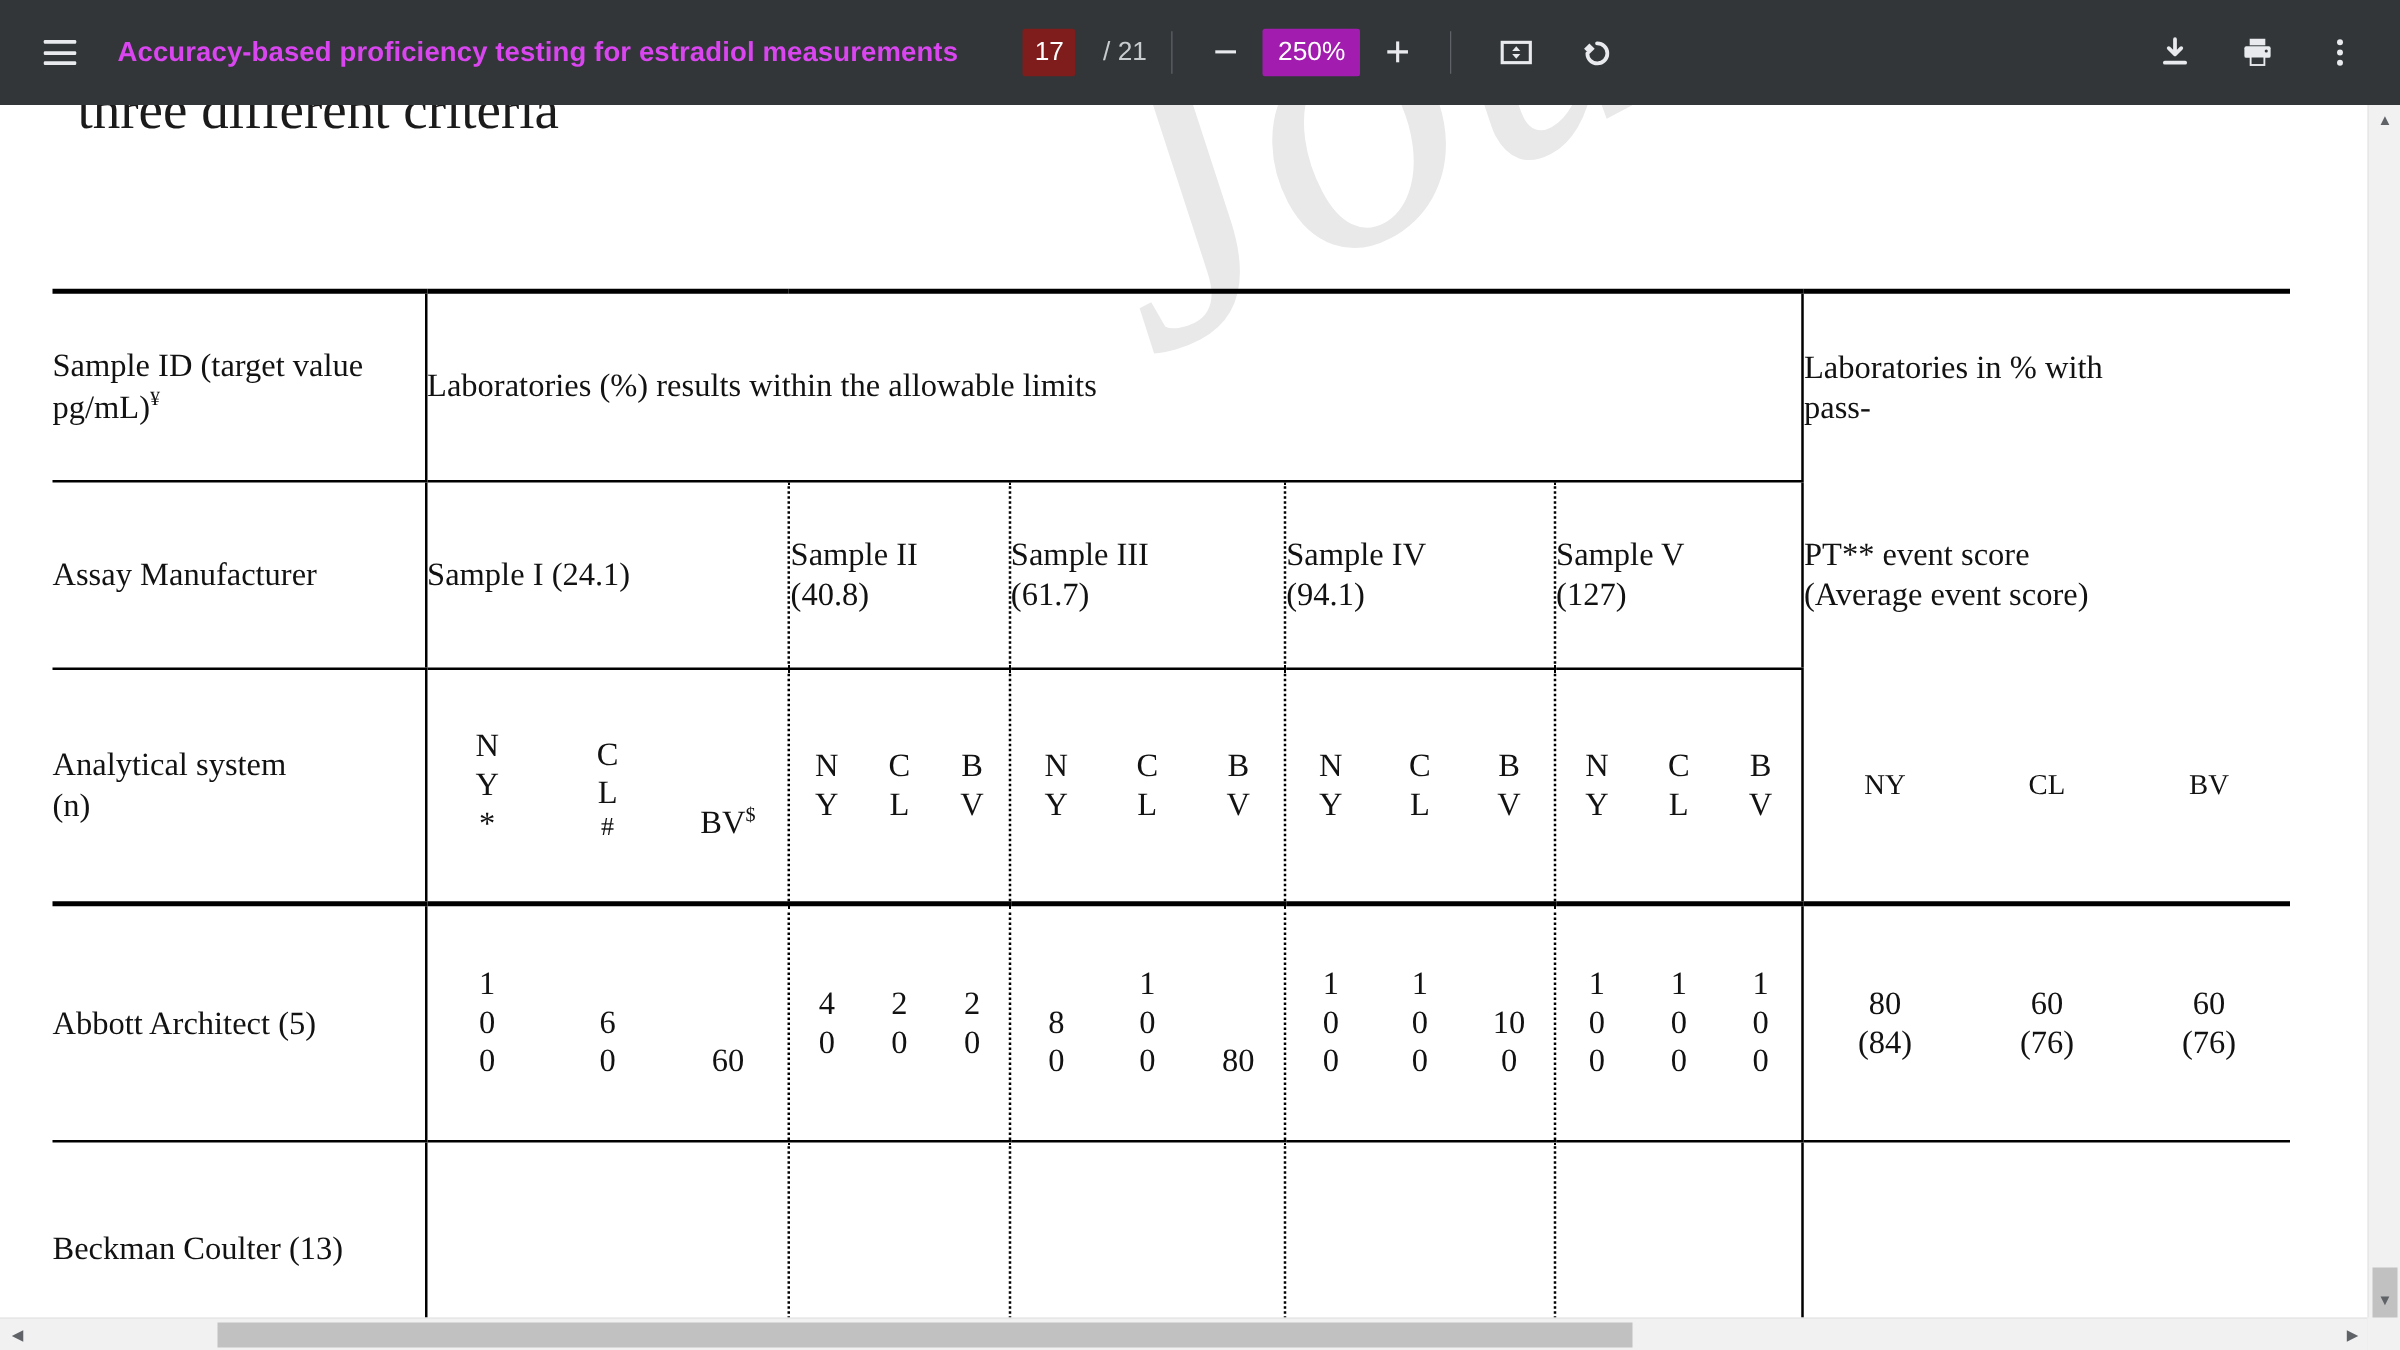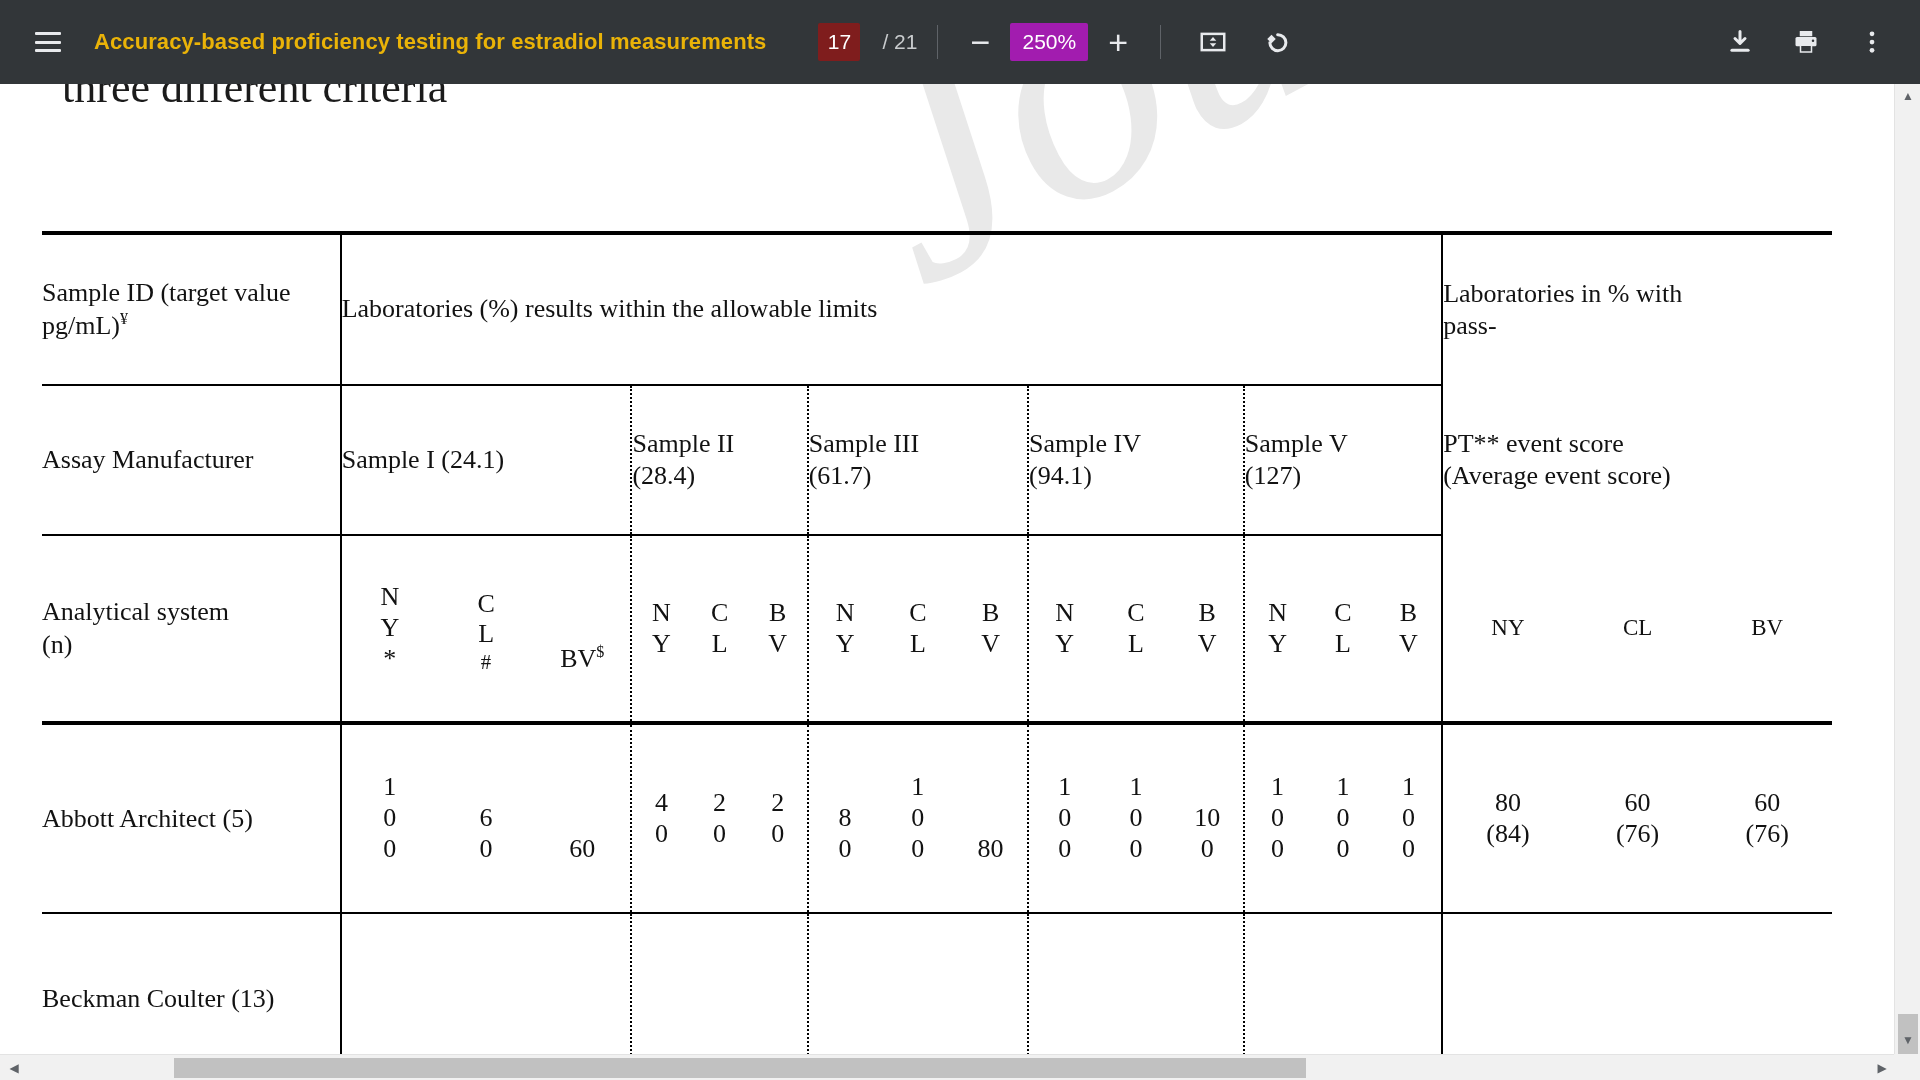--- a/index.html
+++ b/index.html
@@ -28,21 +28,21 @@
     cursor: pointer;
   }
   #menu-btn { margin-left: 22px; }
   .hamburger { width: 26px; height: 20px; display:flex; flex-direction:column; justify-content:space-between; }
   .hamburger span { display:block; height:3px; background:#e8eaed; border-radius:1px; }
 
   #doc-title {
     margin-left: 20px;
     font-size: 22px;
     font-weight: 600;
-    color: #eab308;
+    color: #d946ef;
     white-space: nowrap;
     letter-spacing: .1px;
   }
 
   #page-controls {
     display: flex; align-items: center;
     margin-left: 52px;
     font-size: 21px;
   }
   #page-num-input {
@@ -330,21 +330,21 @@
         </td>
       </tr>
 
       <tr>
         <td class="b-bot-thin cell-pad fs-hdr" style="height:150px;">Assay Manufacturer</td>
 
         <td class="b-bot-thin b-left-solid center cell-pad fs-hdr" style="width:264px;">Sample I (24.1)</td>
 
         <td class="b-bot-thin b-left-dot center cell-pad fs-hdr" style="width:160px;">
           <div>Sample II</div>
-          <div>(28.4)</div>
+          <div>(40.8)</div>
         </td>
 
         <td class="b-bot-thin b-left-dot center cell-pad fs-hdr" style="width:200px;">
           <div>Sample III</div>
           <div>(61.7)</div>
         </td>
 
         <td class="b-bot-thin b-left-dot center cell-pad fs-hdr" style="width:196px;">
           <div>Sample IV</div>
           <div>(94.1)</div>

